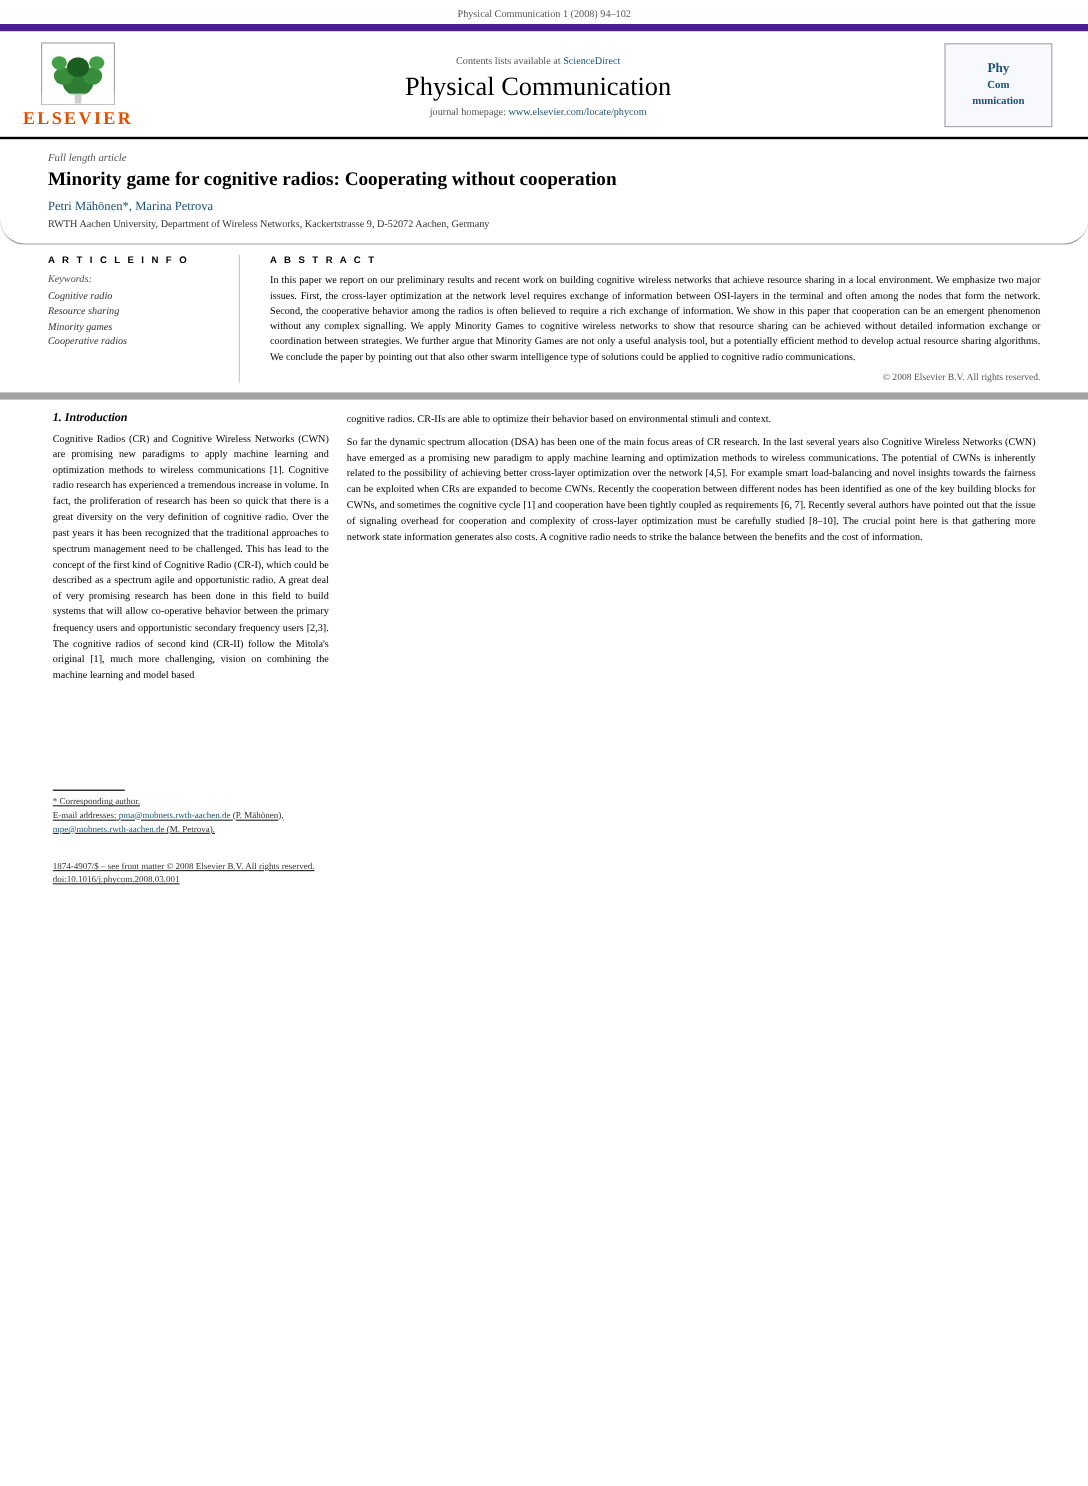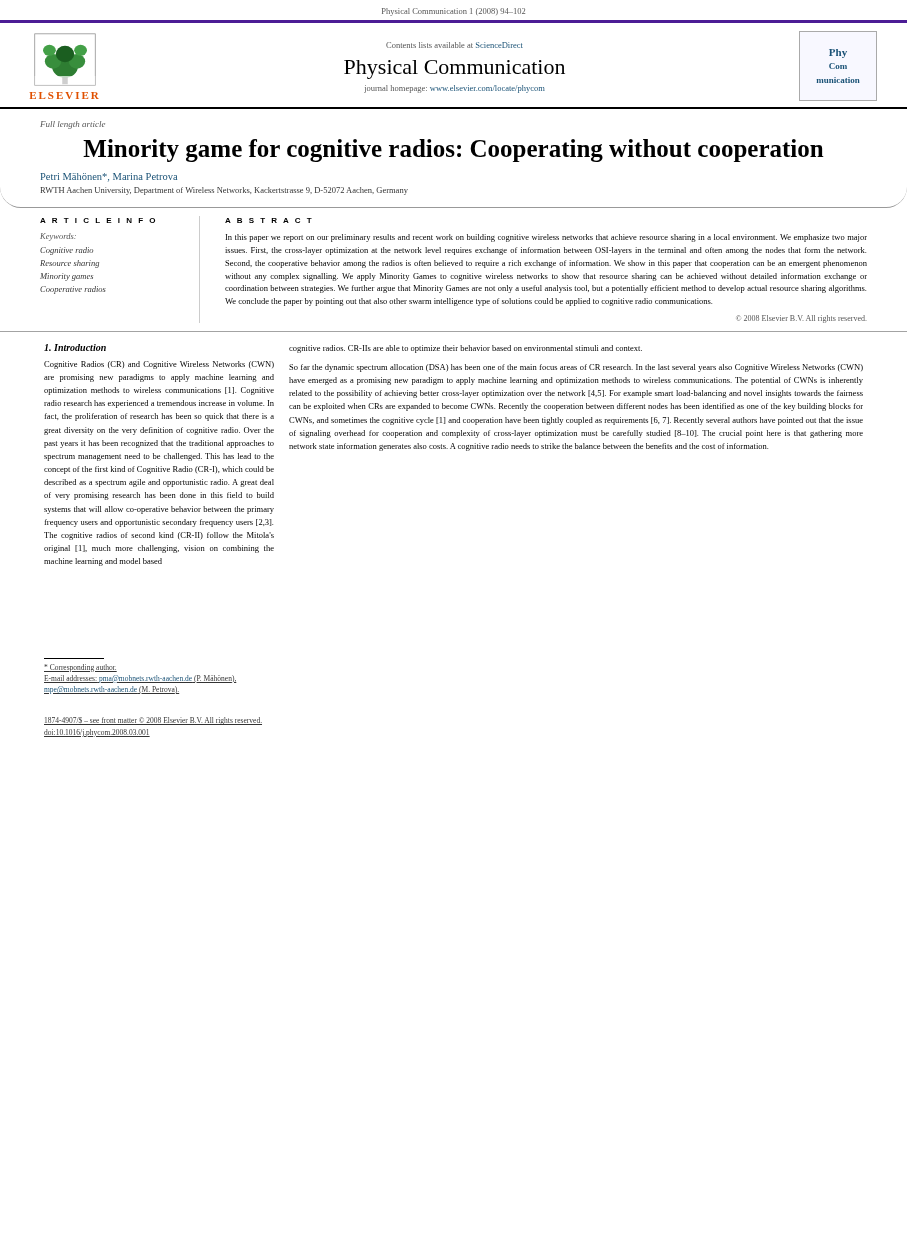--- a/index.html
+++ b/index.html
@@ -16,42 +16,42 @@
       min-height: 1238px;
       background: #fff;
       padding: 0;
     }
     
     .top-bar {
       text-align: center;
       font-size: 8.5px;
       color: #555;
       padding: 6px 0 4px 0;
-      border-bottom: 3px solid #4c1d95;
+      border-bottom: 6px solid #4c1d95;
     }
     
     .journal-header {
       display: flex;
       align-items: center;
       justify-content: space-between;
       padding: 8px 30px 6px 20px;
       border-bottom: 2px solid #000;
     }
     .elsevier-logo {
       display: flex;
       flex-direction: column;
       align-items: center;
       width: 90px;
     }
     .elsevier-tree-svg {
       width: 70px;
       height: 55px;
     }
     .elsevier-text {
-      font-size: 11px;
+      font-size: 15px;
       color: #e05000;
       font-weight: bold;
       letter-spacing: 2px;
       margin-top: 2px;
     }
     .journal-center {
       flex: 1;
       text-align: center;
     }
     .contents-line {
@@ -72,21 +72,21 @@
     .journal-homepage {
       font-size: 8.5px;
       color: #555;
       margin-top: 3px;
     }
     .journal-homepage a {
       color: #1a5276;
       text-decoration: none;
     }
     .physical-comm-logo {
-      width: 78px;
+      width: 90px;
       height: 70px;
       border: 1px solid #aaa;
       display: flex;
       align-items: center;
       justify-content: center;
       font-size: 9px;
       color: #1a5276;
       font-weight: bold;
       text-align: center;
       background: #f8f8ff;
@@ -98,43 +98,42 @@
       border-bottom: 1px solid #999;
       border-radius: 21px;
     }
     .article-type {
       font-size: 9px;
       color: #555;
       font-style: italic;
       margin-bottom: 4px;
     }
     .article-title {
-      font-size: 25px;
+      font-size: 16px;
       font-weight: bold;
       color: #000;
       font-family: 'Times New Roman', serif;
       line-height: 1.25;
       margin-bottom: 7px;
-      text-align: center;
     }
     .authors {
       font-size: 10.5px;
       color: #1a5276;
       margin-bottom: 3px;
     }
     .affiliation {
       font-size: 8.5px;
       color: #333;
       margin-bottom: 6px;
     }
     
     .article-info-section {
       display: flex;
       padding: 8px 40px;
-      border-bottom: 1px solid #a3a3a3;
+      border-bottom: 6px solid #a3a3a3;
       gap: 20px;
     }
     .article-info-left {
       width: 160px;
       border-right: 1px solid #ccc;
       padding-right: 15px;
     }
     .article-info-right {
       flex: 1;
       padding-left: 5px;

